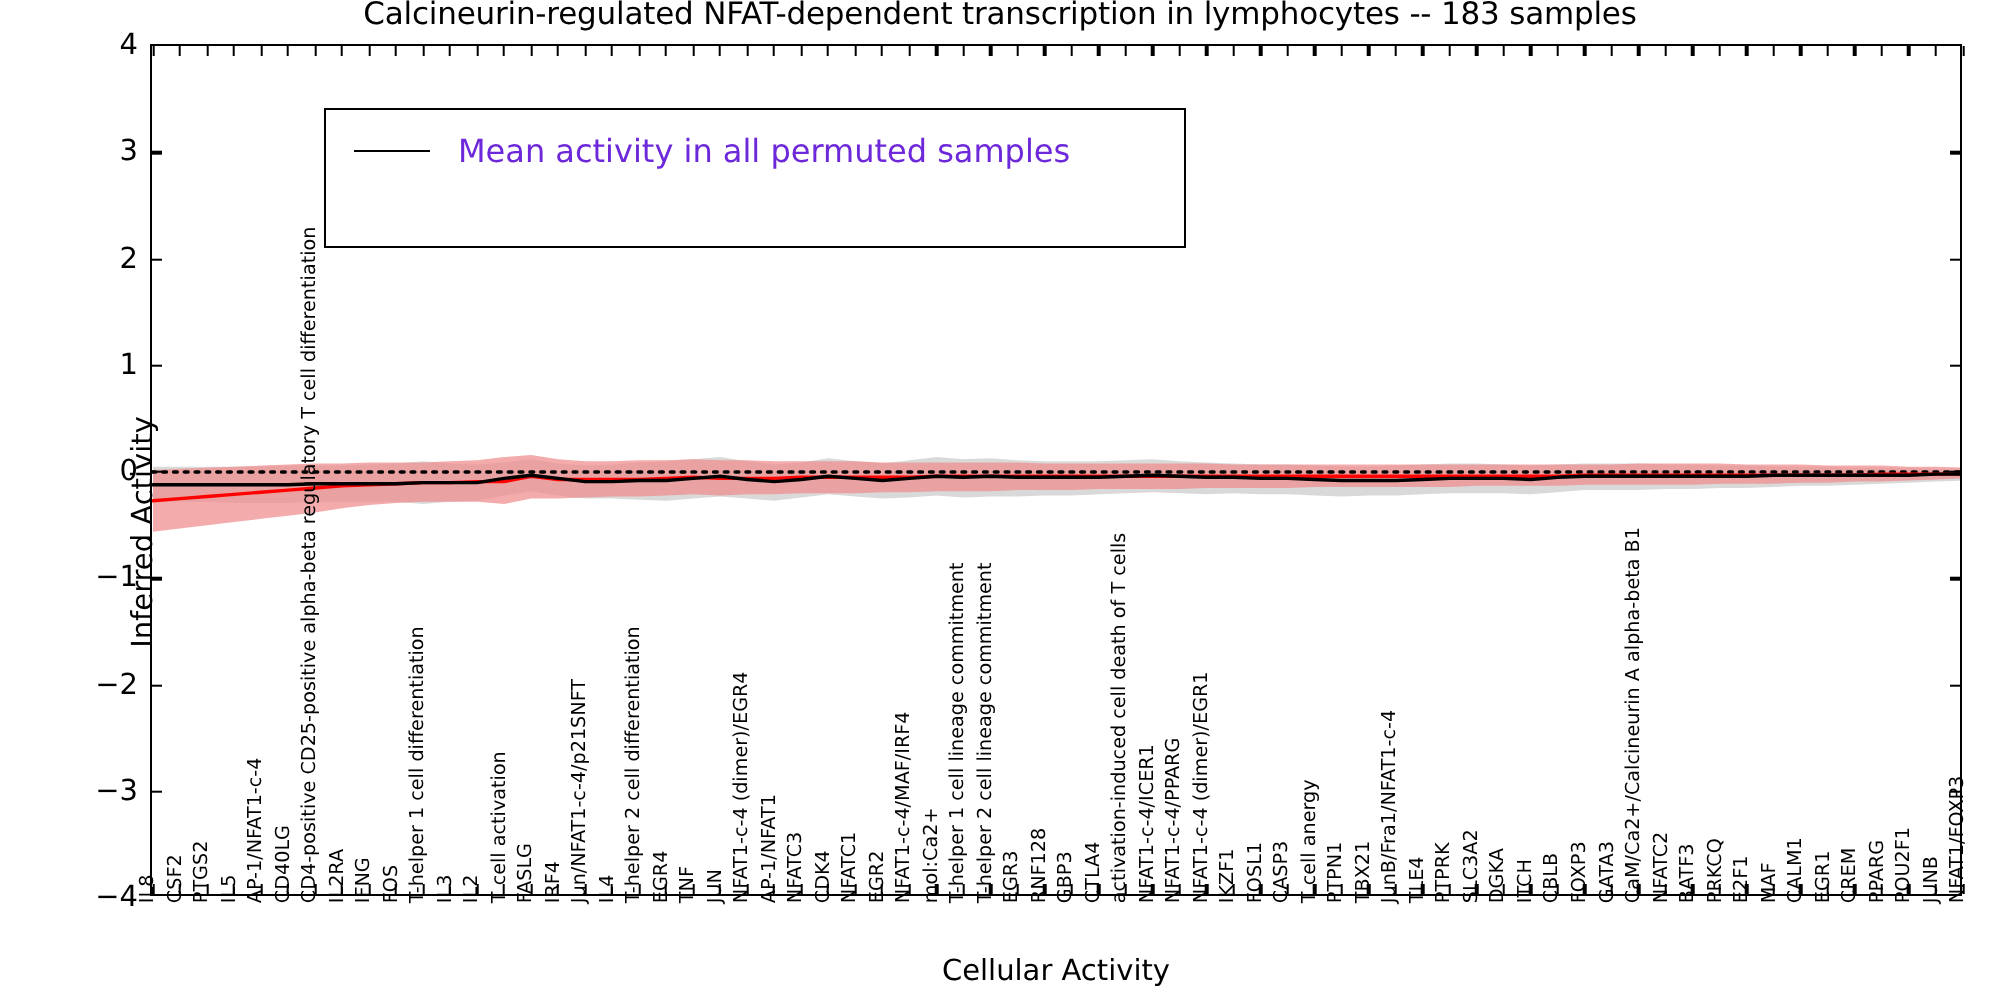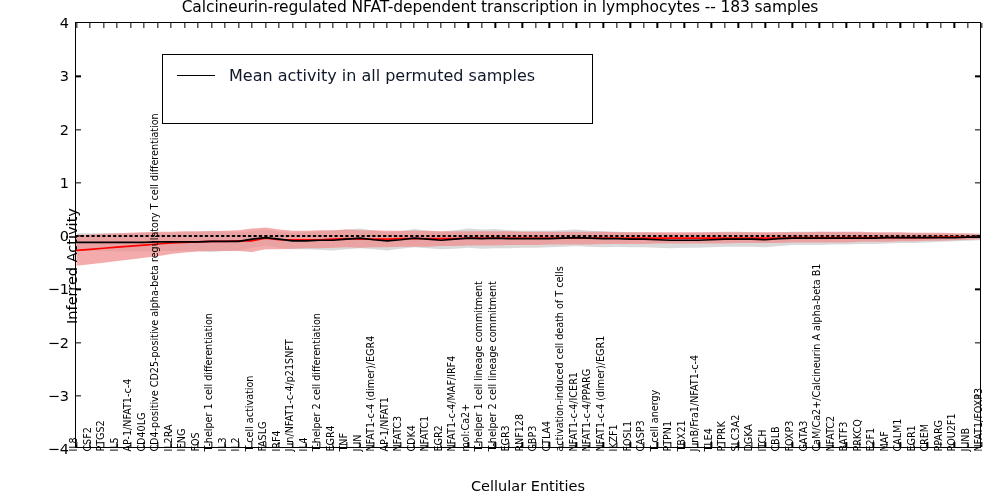--- a/index.html
+++ b/index.html
@@ -143,21 +143,21 @@
   .legend-swatch {
     width: 38px;
     height: 0;
     border-top-width: 1.6px;
     border-top-style: solid;
     margin-right: 14px;
     margin-left: 4px;
   }
   .legend-text {
     font-size: 16px;
-    color: #0f172a;
+    color: #6d28d9;
     white-space: nowrap;
   }
 </style>
 </head>
 <body>
 
 <div id="figure">
 
   <div id="title">Calcineurin-regulated NFAT-dependent transcription in lymphocytes -- 183 samples</div>
 
@@ -407,15 +407,15 @@
       <div class="xtl" style="left: 801.04px;">E2F1</div>
       <div class="xtl" style="left: 814.548px;">MAF</div>
       <div class="xtl" style="left: 828.055px;">CALM1</div>
       <div class="xtl" style="left: 841.563px;">EGR1</div>
       <div class="xtl" style="left: 855.07px;">CREM</div>
       <div class="xtl" style="left: 868.578px;">PPARG</div>
       <div class="xtl" style="left: 882.085px;">POU2F1</div>
       <div class="xtl" style="left: 895.593px;">JUNB</div>
       <div class="xtl" style="left: 909.1px;">NFAT1/FOXP3</div>
     </div>
-  <div id="xlabel">Cellular Entities</div>
+  <div id="xlabel">Cellular Activity</div>
 
 </div>
 
 </body></html>

